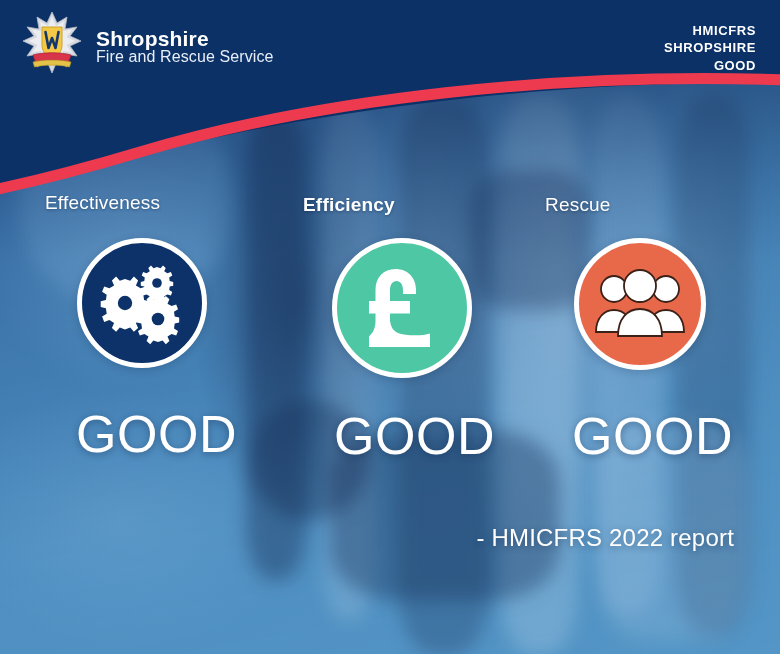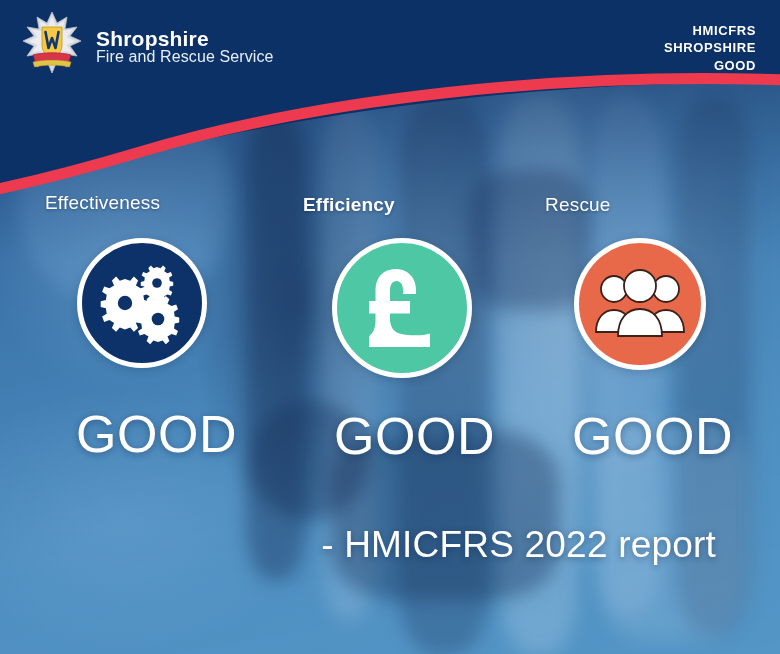--- a/index.html
+++ b/index.html
@@ -180,24 +180,24 @@
   .pillar-2 .circle { left: 29px; top: 44px; width: 140px; height: 140px; background: #4ec7a4; }
   .pillar-3 .circle { left: 29px; top: 44px; width: 132px; height: 132px; background: #e8694a; }
 
   .pillar-1 .verdict { top: 212px; }
   .pillar-2 .verdict { top: 212px; }
   .pillar-3 .verdict { top: 212px; }
 
   
   .attribution {
     position: absolute;
-    right: 64px;
+    right: 46px;
     top: 524px;
     color: #ffffff;
-    font-size: 37px;
+    font-size: 24px;
     font-weight: normal;
     letter-spacing: 0.2px;
     text-shadow: 0 2px 6px rgba(12,35,70,0.42);
     white-space: nowrap;
   }
 </style>
 </head>
 <body>
 
 <div class="poster">

